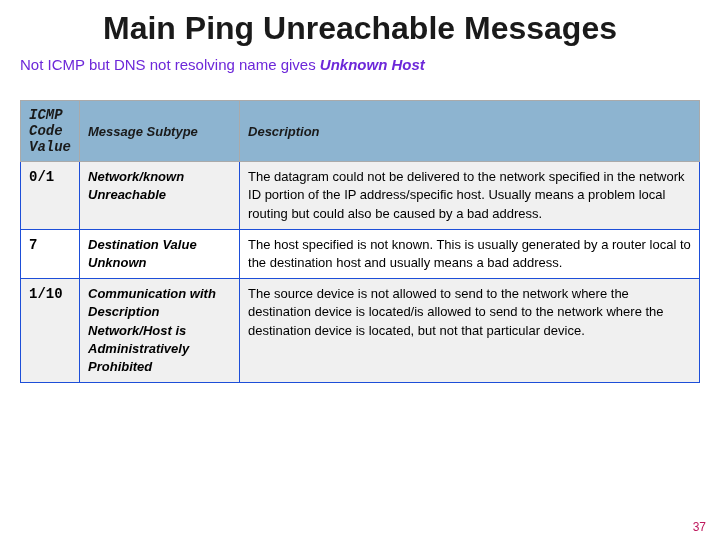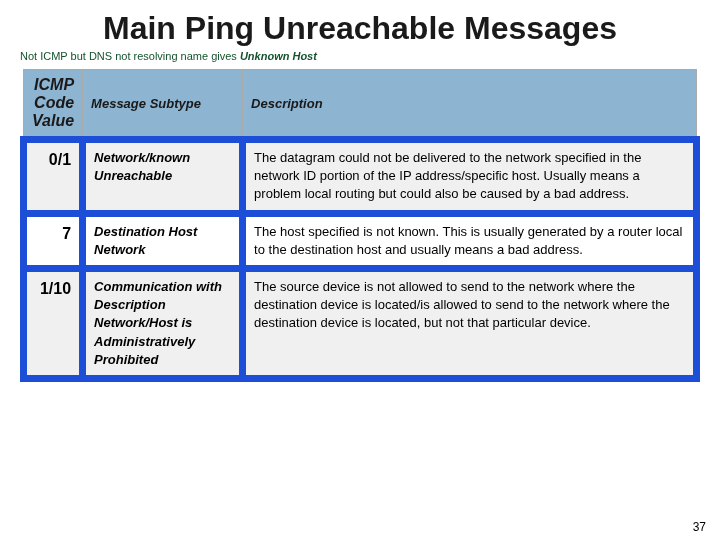--- a/index.html
+++ b/index.html
@@ -16,28 +16,28 @@
       width: 720px;
       height: 540px;
       padding: 10px 20px;
     }
 
     .title {
       font-size: 32px;
       font-weight: bold;
       color: #1a1a1a;
       text-align: center;
-      margin-bottom: 2px;
+      margin-bottom: 8px;
       line-height: 1.15;
     }
 
     .subtitle {
-      font-size: 11px;
-      color: #14532d;
-      margin-bottom: 6px;
+      font-size: 15px;
+      color: #6d28d9;
+      margin-bottom: 26px;
       line-height: 1.3;
     }
 
     .subtitle em {
       font-style: italic;
       font-weight: bold;
     }
 
     table {
       width: 100%;
@@ -62,50 +62,51 @@
       background-color: #ffffff;
       vertical-align: top;
     }
 
     tbody tr:nth-child(odd) {
       background-color: #f0f0f0;
     }
 
     tbody td {
       padding: 6px 8px;
-      border: 7px solid #1d4ed8;
+      border: 1px solid #1d4ed8;
       vertical-align: top;
       line-height: 1.4;
     }
 
     .col-code {
       width: 52px;
-      text-align: right;
+      text-align: left;
       font-weight: bold;
-      font-size: 16px;
+      font-size: 14px;
+      font-family: Liberation Mono, monospace;
     }
 
     .col-subtype {
       width: 160px;
       font-style: italic;
       font-weight: bold;
       margin-left: 20px;
     }
 
     .col-desc {
       width: auto;
       margin-left: 27px;
     }
 
     .page-num {
       position: absolute;
       bottom: 6px;
       right: 14px;
       font-size: 12px;
-      color: #000000;
+      color: #be185d;
     }
 
     .last-row td {
       padding-bottom: 4px;
     }
   </style>
 </head>
 <body>
 
 <div class="page">
@@ -125,21 +126,21 @@
       </tr>
     </thead>
     <tbody>
       <tr>
         <td class="col-code">0/1</td>
         <td class="col-subtype">Network/known Unreachable</td>
         <td class="col-desc">The datagram could not be delivered to the network specified in the network ID portion of the IP address/specific host. Usually means a problem local routing but could also be caused by a bad address.</td>
       </tr>
       <tr>
         <td class="col-code">7</td>
-        <td class="col-subtype"><em>Destination Host Network</em></td>
+        <td class="col-subtype"><em>Destination Value Unknown</em></td>
         <td class="col-desc">The host specified is not known. This is usually generated by a router local to the destination host and usually means a bad address.</td>
       </tr>
       <tr>
         <td class="col-code">1/10</td>
         <td class="col-subtype"><em>Communication with Description Network/Host is Administratively Prohibited</em></td>
         <td class="col-desc">The source device is not allowed to send to the network where the destination device is located/is allowed to send to the network where the destination device is located, but not that particular device.</td>
       </tr>
     </tbody>
   </table>
 

